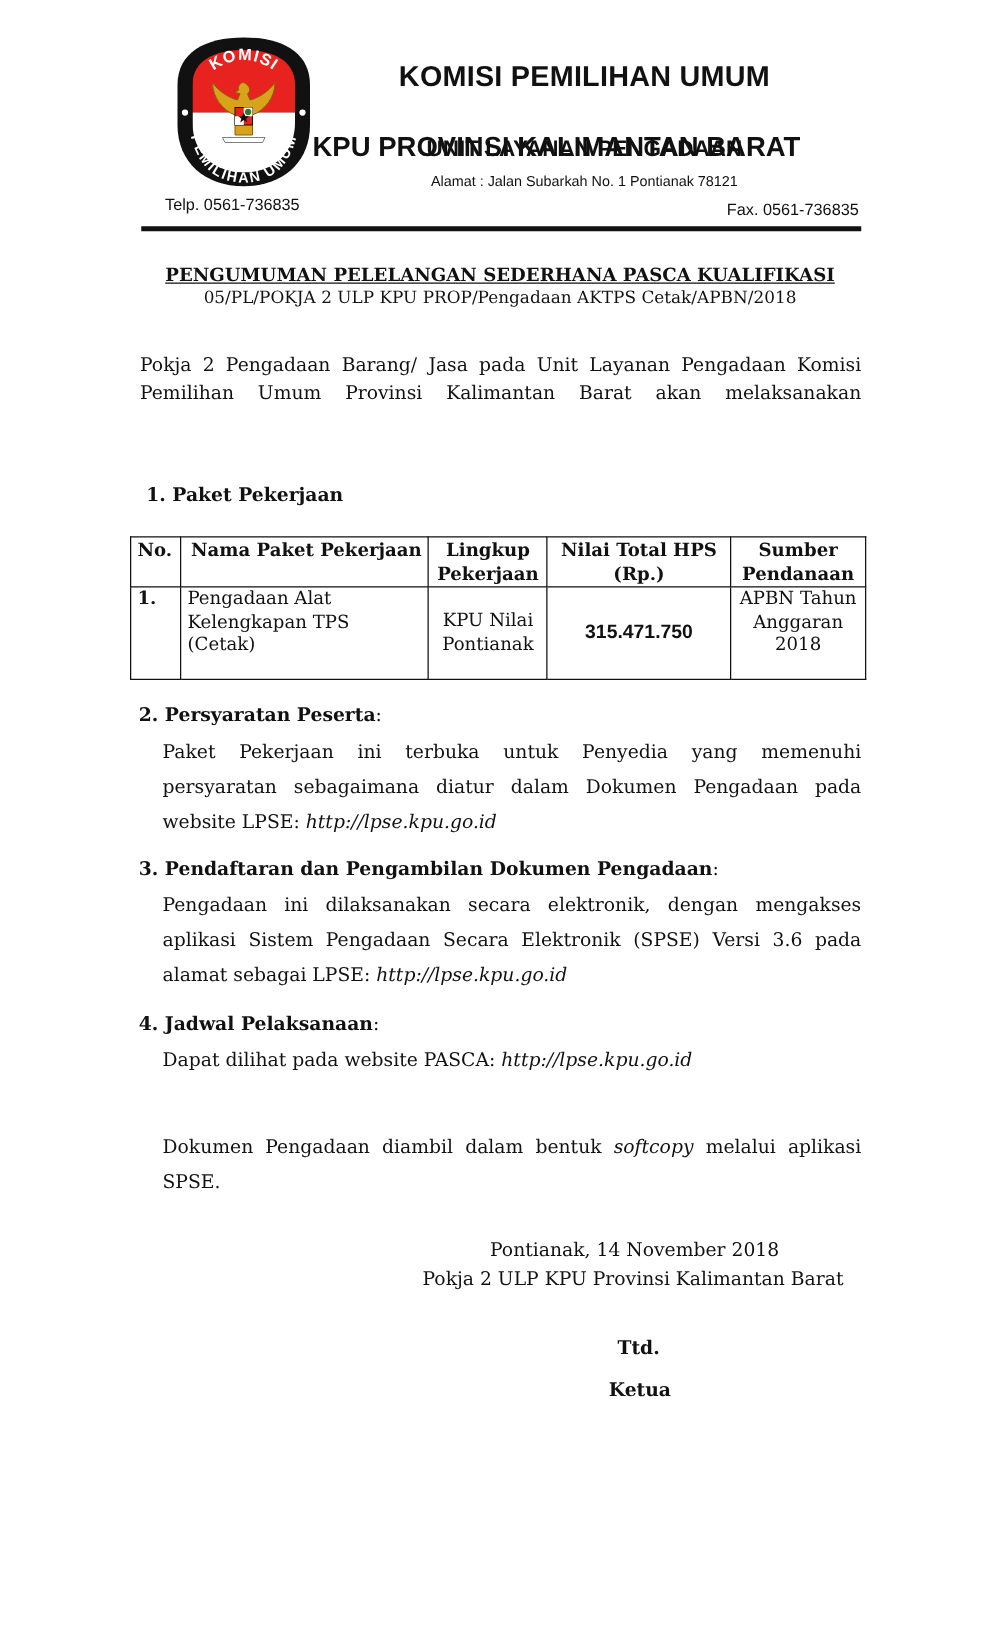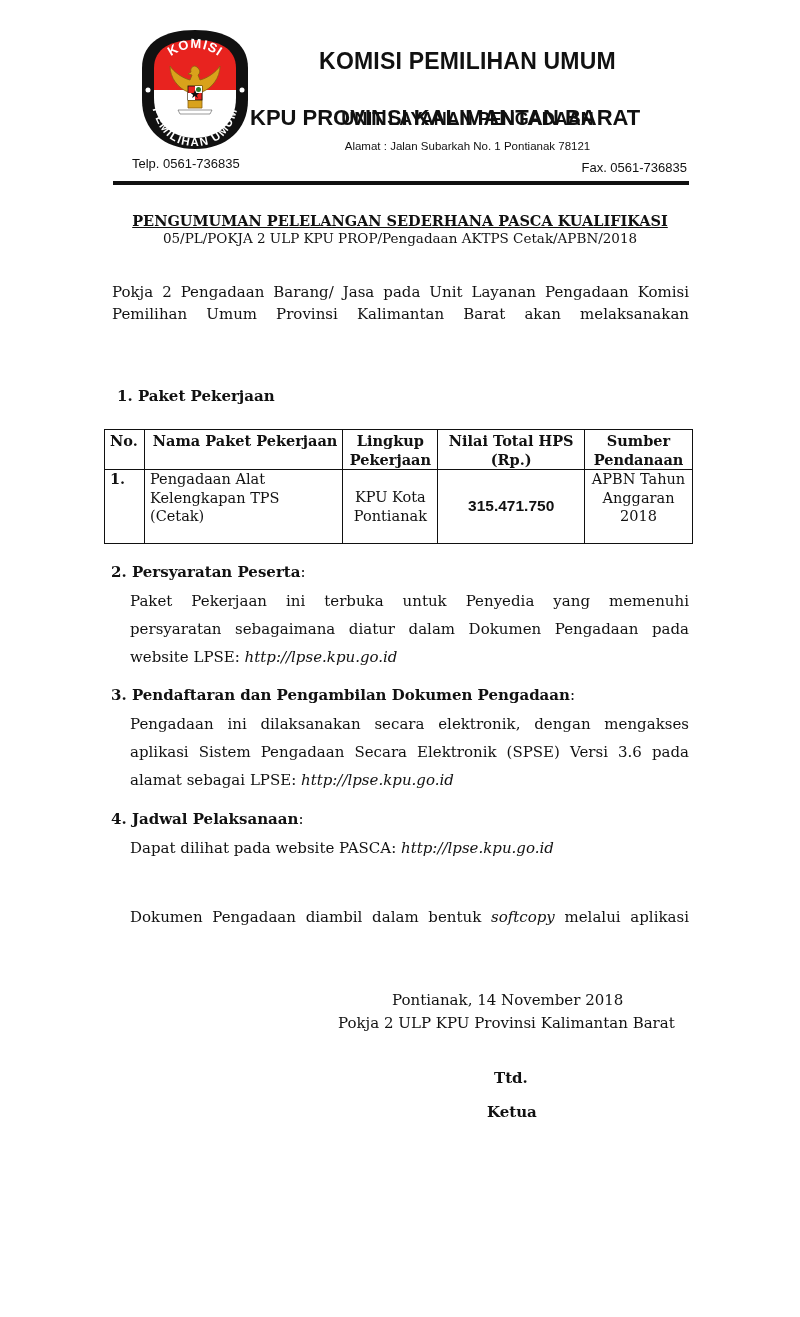--- a/index.html
+++ b/index.html
@@ -124,21 +124,21 @@
       <th style="text-align:right">Nama Paket Pekerjaan</th>
       <th>Lingkup Pekerjaan</th>
       <th>Nilai Total HPS (Rp.)</th>
       <th>Sumber Pendanaan</th>
     </tr>
   </thead>
   <tbody>
     <tr style="height:74px">
       <td class="col-no" style="font-weight:bold">1.</td>
       <td>Pengadaan Alat Kelengkapan TPS (Cetak)</td>
-      <td class="c-scope">KPU Kota Pontianak</td>
+      <td class="c-scope">KPU Nilai Pontianak</td>
       <td class="c-val">315.471.750</td>
       <td class="c-fund">APBN Tahun Anggaran 2018</td>
     </tr>
   </tbody>
 </table>
 
 <div class="sec-head serif" style="top:563px"><b>2. Persyaratan Peserta</b>:</div>
 <div class="sec-body serif" style="top:587px">
   <span class="ln">Paket Pekerjaan ini terbuka untuk  Penyedia yang memenuhi</span>
   <span class="ln">persyaratan sebagaimana diatur dalam Dokumen Pengadaan pada</span>
@@ -152,18 +152,19 @@
   <span class="ln last"><span>alamat sebagai LPSE: </span><span class="url">http://lpse.kpu.go.id</span></span>
 </div>
 
 <div class="sec-head serif" style="top:810px"><b>4. Jadwal Pelaksanaan</b>:</div>
 <div class="sec-body serif" style="top:834px">
   <span class="ln last"><span>Dapat dilihat pada website PASCA: </span><span class="url">http://lpse.kpu.go.id</span></span>
 </div>
 
 <div class="closing serif">
   <span class="ln"><span>Dokumen Pengadaan diambil dalam bentuk </span><em>softcopy</em><span> melalui aplikasi</span></span>
+  <span class="ln last">SPSE.</span>
 </div>
 
 <div class="place-date serif">Pontianak, 14 November  2018</div>
 <div class="sign-org serif">Pokja 2  ULP KPU Provinsi Kalimantan Barat</div>
 <div class="ttd serif">Ttd.</div>
 <div class="ketua serif">Ketua</div>
 
 </body></html>

